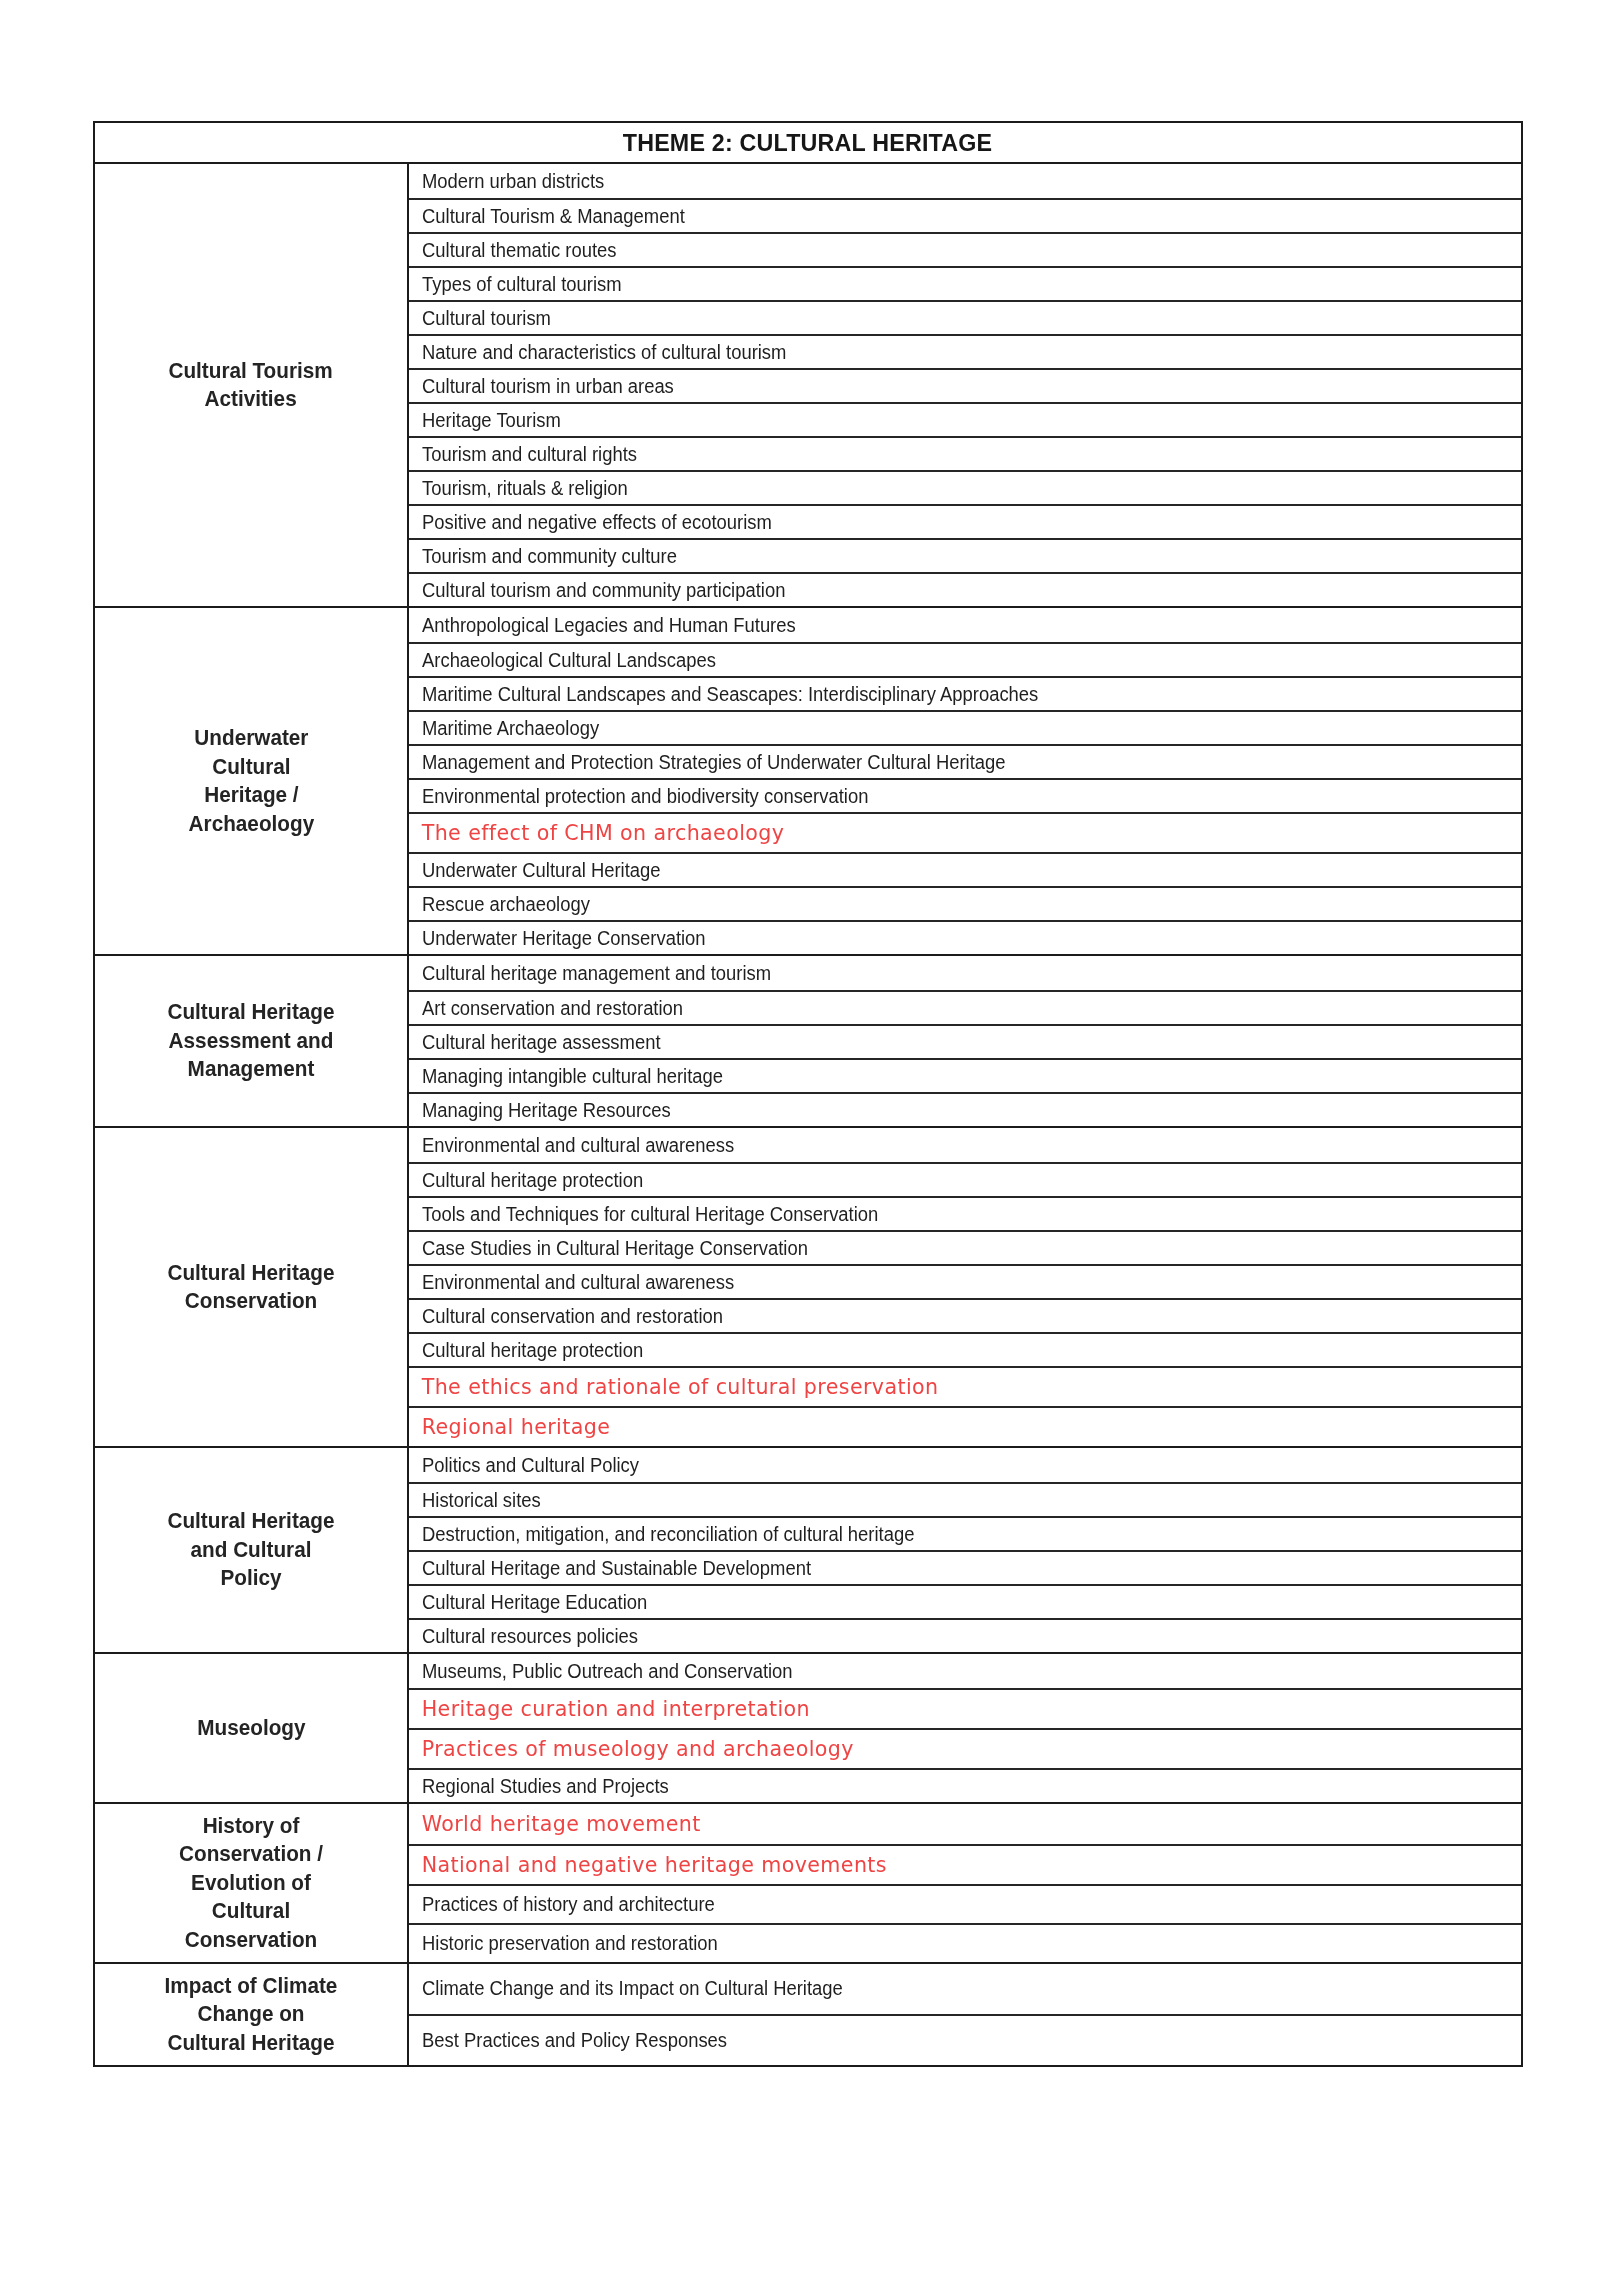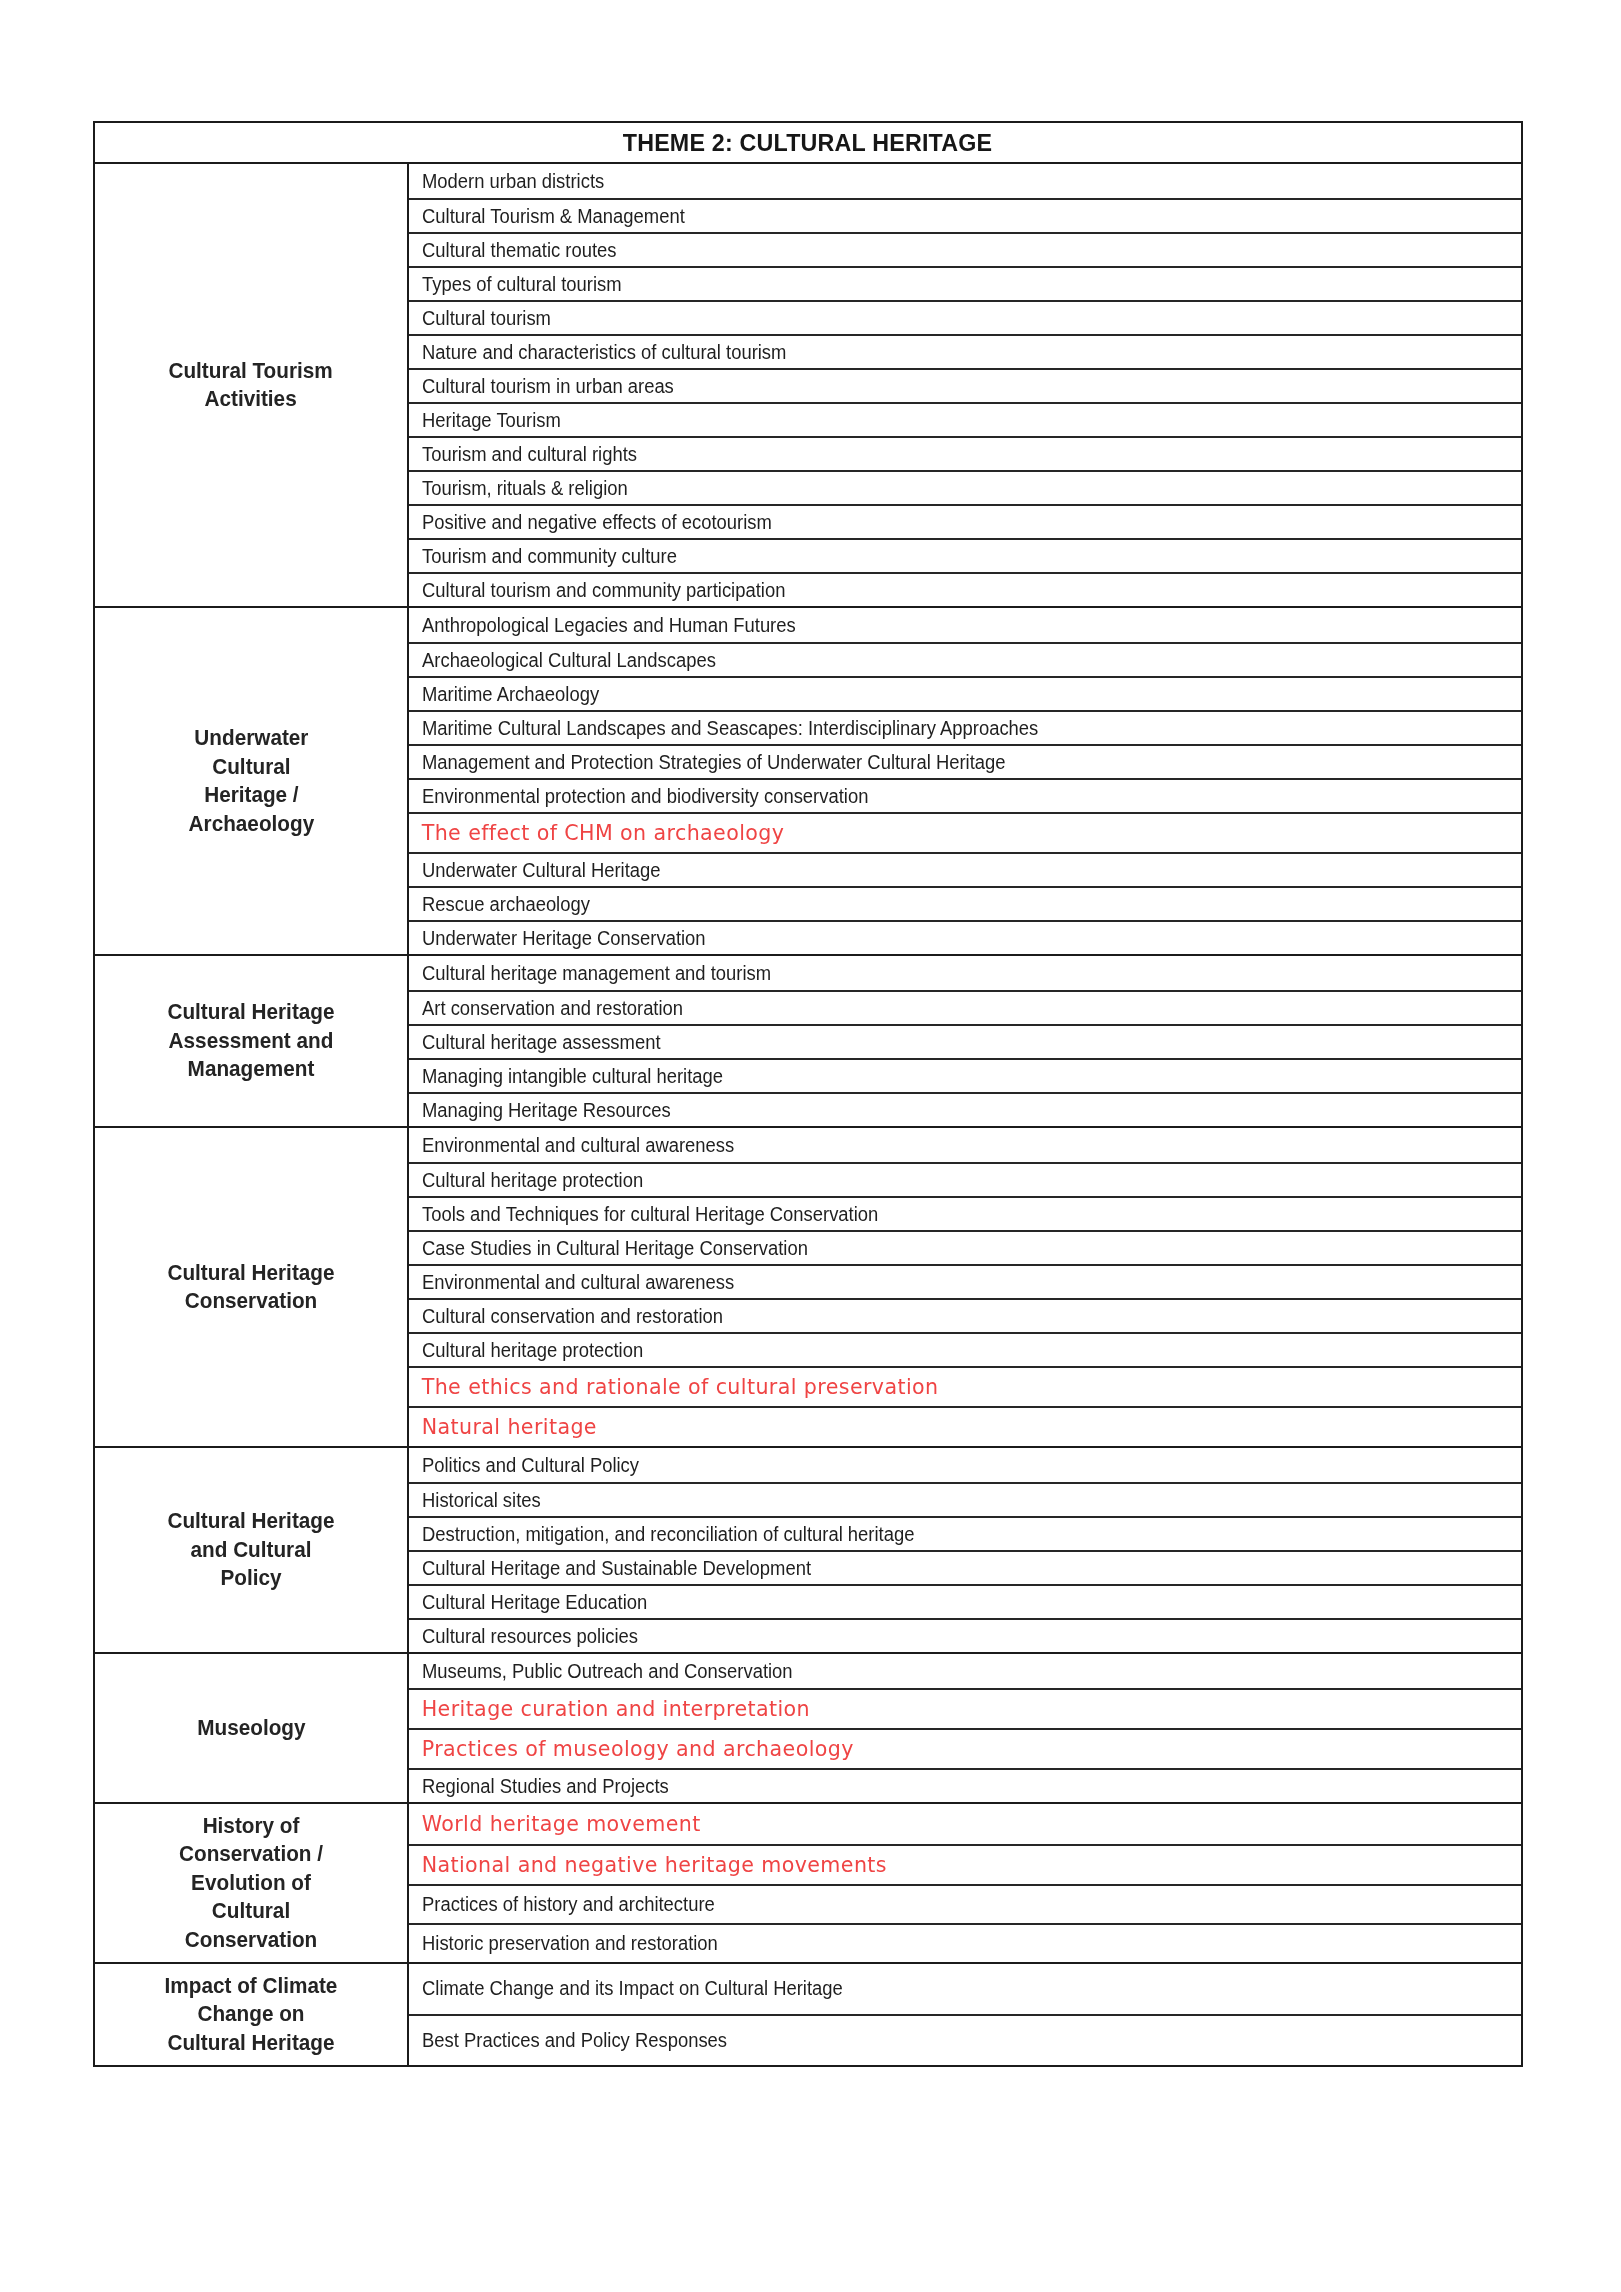--- a/index.html
+++ b/index.html
@@ -174,24 +174,24 @@
 Archaeology</span>
           </div>
           <div class="items-col">
             <div class="item-row">
               <span class="item-text">Anthropological Legacies and Human Futures</span>
             </div>
             <div class="item-row">
               <span class="item-text">Archaeological Cultural Landscapes</span>
             </div>
             <div class="item-row">
+              <span class="item-text">Maritime Cultural Landscapes and Seascapes: Interdisciplinary Approaches</span>
+            </div>
+            <div class="item-row">
               <span class="item-text">Maritime Archaeology</span>
-            </div>
-            <div class="item-row">
-              <span class="item-text">Maritime Cultural Landscapes and Seascapes: Interdisciplinary Approaches</span>
             </div>
             <div class="item-row">
               <span class="item-text">Management and Protection Strategies of Underwater Cultural Heritage</span>
             </div>
             <div class="item-row">
               <span class="item-text">Environmental protection and biodiversity conservation</span>
             </div>
             <div class="item-row alt">
               <span class="item-text">The effect of CHM on archaeology</span>
             </div>
@@ -254,21 +254,21 @@
             <div class="item-row">
               <span class="item-text">Cultural conservation and restoration</span>
             </div>
             <div class="item-row">
               <span class="item-text">Cultural heritage protection</span>
             </div>
             <div class="item-row alt">
               <span class="item-text">The ethics and rationale of cultural preservation</span>
             </div>
             <div class="item-row alt">
-              <span class="item-text">Natural heritage</span>
+              <span class="item-text">Regional heritage</span>
             </div>
           </div>
         </div>
         <div class="section">
           <div class="category-cell">
             <span class="category-label">Cultural Heritage
 and Cultural
 Policy</span>
           </div>
           <div class="items-col">

